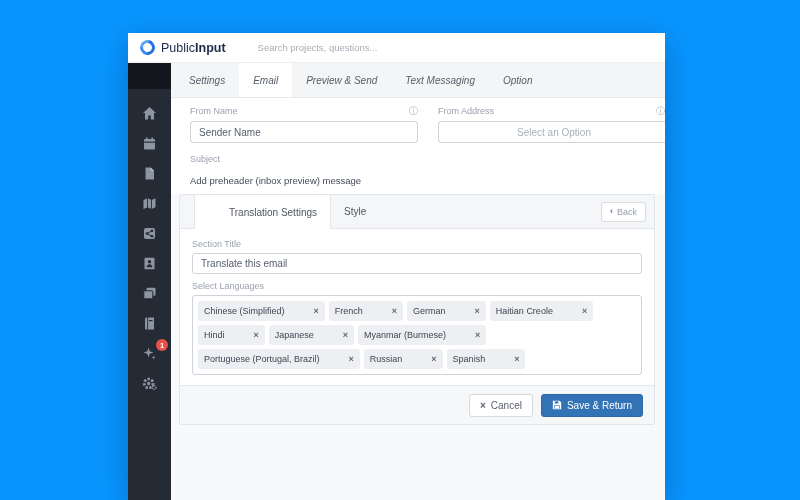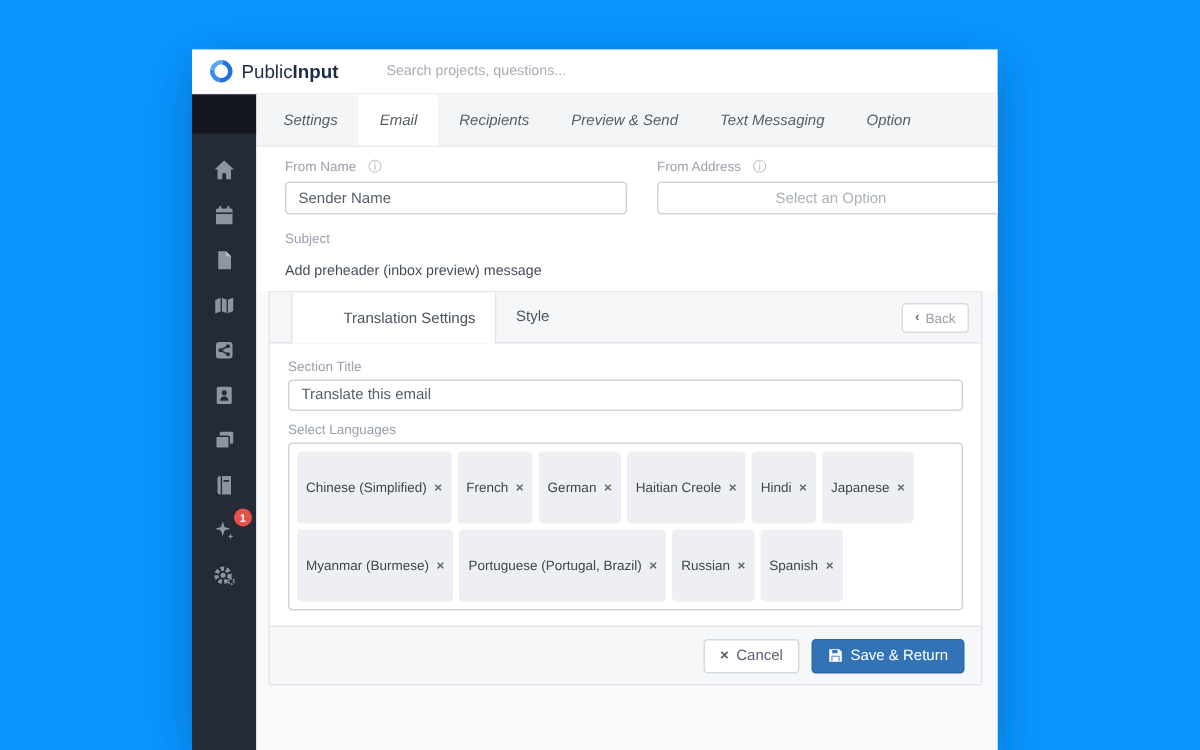--- a/index.html
+++ b/index.html
@@ -39,21 +39,21 @@
   .tabstrip{flex:0 0 34px;background:#f4f5f7;border-bottom:1px solid #e7e9ec;
             display:flex;align-items:stretch;padding-left:4px;font-style:italic;}
   .tab{padding:0 14px;display:flex;align-items:center;font-size:10px;color:#555e68;cursor:pointer;white-space:nowrap;}
   .tab.active{background:#fff;border-radius:2px 2px 0 0;}
 
   
   .form-sec{padding:8px 0 0 19px;background:#fff;}
   .form-row{display:flex;gap:20px;}
   .fcol-left{flex:0 0 228px;}
   .fcol-right{flex:1;min-width:0;}
-  .flabel{font-size:9px;color:#9aa1ad;margin-bottom:4px;display:flex;align-items:center;gap:8px;line-height:11px;}
+  .flabel{font-size:9px;color:#9aa1ad;margin-bottom:4px;display:flex;align-items:center;gap:8px;line-height:11px;justify-content:space-between;}
   .info{color:#aab1ba;font-size:9px;}
   .tinput{box-sizing:border-box;width:100%;height:22px;border:1px solid #ced3d9;border-radius:3px;
           padding:0 8px;font-size:10px;color:#555e6b;background:#fff;outline:none;
           font-family:"Liberation Sans","DejaVu Sans",sans-serif;}
   .tinput::placeholder{color:#aab1ba;}
   .clip-right{width:calc(100% + 5px);text-align:center;}
   .subject-wrap{margin-top:11px;}
   .preheader{font-size:9.5px;color:#454d59;margin:6px 0 8px;display:inline-block;cursor:pointer;}
 
   
@@ -67,21 +67,21 @@
             background:#fff;border:1px solid #d8dce1;border-radius:3px;padding:4px 8px;
             font-size:9px;color:#959da8;cursor:pointer;}
   .chev{font-weight:bold;color:#6a7380;font-size:9px;line-height:9px;}
 
   .card-body{padding:9px 12px 10px;}
   .clabel{font-size:9px;color:#9aa1ad;margin-bottom:3px;line-height:12px;}
   .langs-label{margin-top:6px;}
   .langs-box{border:1px solid #ced3d9;border-radius:3px;min-height:48px;padding:5px;
              display:flex;flex-wrap:wrap;gap:4px;align-content:flex-start;box-sizing:border-box;}
   .tag{display:inline-flex;align-items:center;background:#edeff2;border-radius:3px;
-       padding:16px 6px;font-size:9px;color:#3e4651;height:16px;white-space:nowrap;}
+       padding:2px 6px;font-size:9px;color:#3e4651;height:16px;white-space:nowrap;gap:24px;}
   .tag-x{margin-left:5px;color:#5f6874;font-weight:bold;font-size:9px;cursor:pointer;}
 
   .card-footer{height:38px;background:#f6f7f9;border-top:1px solid #e4e7ea;
                display:flex;align-items:center;justify-content:flex-end;gap:8px;padding-right:11px;}
   .btn{display:flex;align-items:center;gap:5px;border-radius:3px;padding:5px 10px;font-size:10px;cursor:pointer;}
   .btn-cancel{background:#fff;border:1px solid #d5dade;color:#5a626e;}
   .btn-save{background:#3273b6;border:1px solid #2d68a6;color:#fff;}
   .x-glyph{font-weight:bold;font-size:10px;}
 </style>
 </head>
@@ -172,21 +172,20 @@
               </svg>
           </div>
         </div>
       </div>
 
       <div class="main">
 
         <div class="tabstrip">
           <div class="tab">Settings</div>
           <div class="tab active">Email</div>
-          <div class="tab">Recipients</div>
           <div class="tab">Preview &amp; Send</div>
           <div class="tab">Text Messaging</div>
           <div class="tab">Option</div>
         </div>
 
         <div class="form-sec">
           <div class="form-row">
             <div class="fcol-left">
               <div class="flabel">
                 <span>From Name</span>

